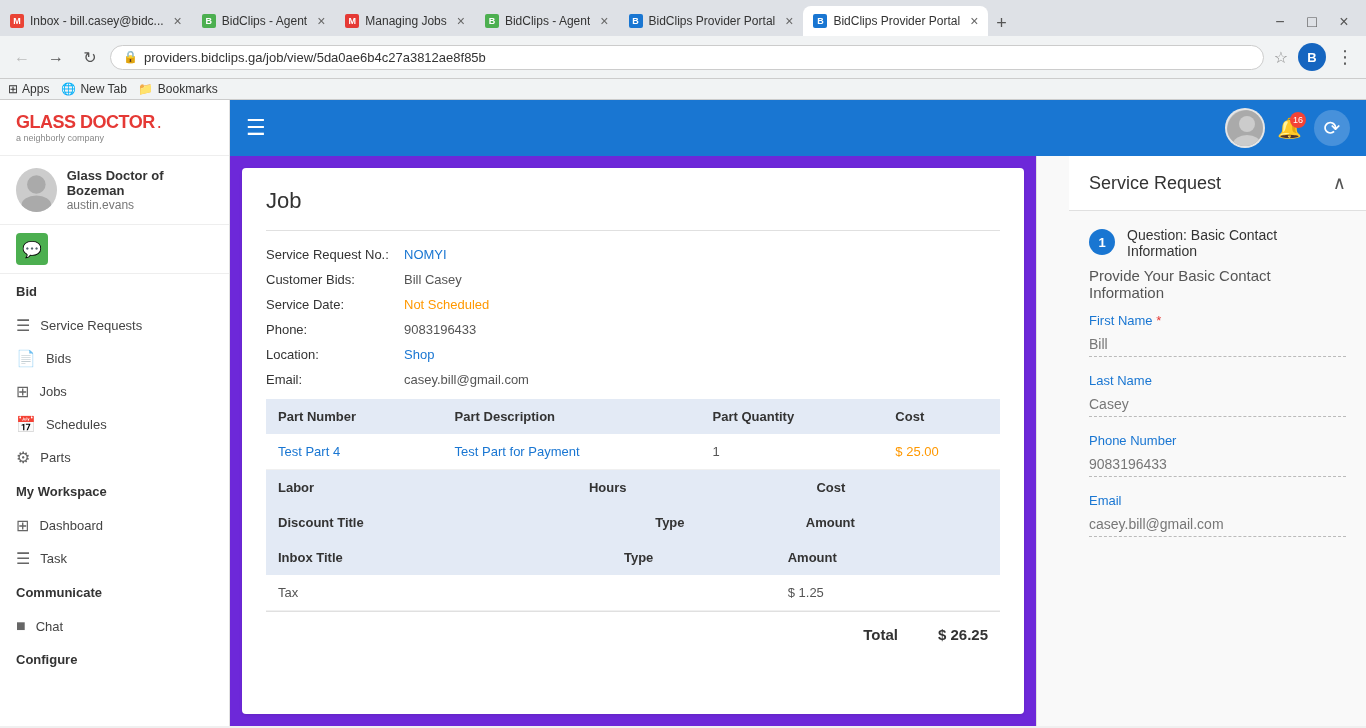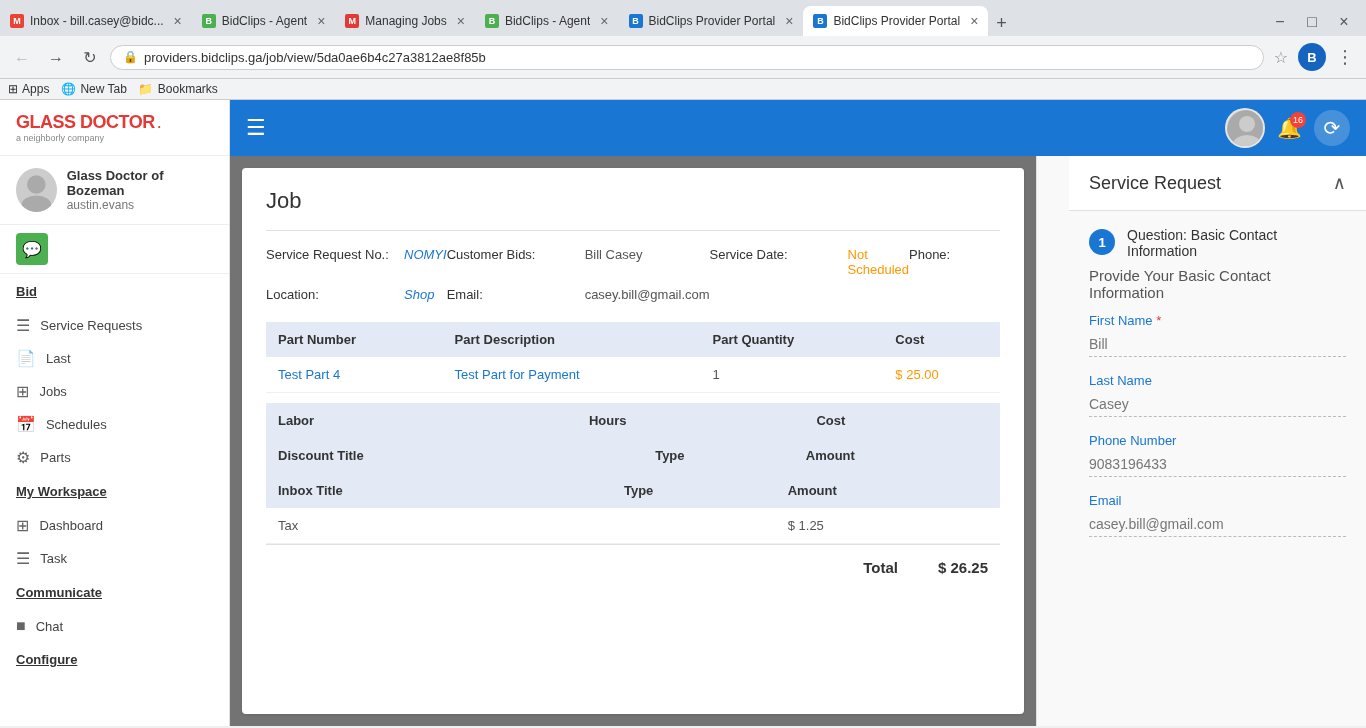--- a/index.html
+++ b/index.html
@@ -22,36 +22,36 @@
     .address-bar .lock-icon { color: #555; font-size: 12px; }
     .address-text { flex: 1; }
     .star-btn { background: none; border: none; font-size: 16px; color: #888; cursor: pointer; padding: 4px; }
     .profile-btn { width: 28px; height: 28px; background: #1565c0; border-radius: 50%; display: flex; align-items: center; justify-content: center; color: white; font-size: 13px; font-weight: bold; cursor: pointer; }
     .menu-btn { background: none; border: none; font-size: 18px; color: #555; cursor: pointer; padding: 4px; }
 
     .browser-bookmarks { display: flex; align-items: center; background: #f1f3f4; padding: 3px 8px; gap: 12px; border-bottom: 1px solid #ccc; font-size: 12px; color: #333; }
     .bookmark-item { display: flex; align-items: center; gap: 4px; cursor: pointer; }
 
     
-    .app-wrapper { display: flex; height: calc(728px - 36px - 38px - 28px); background: #737373; }
+    .app-wrapper { display: flex; height: calc(728px - 36px - 38px - 28px); background: #6d28d9; }
 
     
     .sidebar { width: 230px; background: #fff; border-right: 1px solid #e0e0e0; display: flex; flex-direction: column; flex-shrink: 0; overflow-y: auto; }
     .sidebar-logo { padding: 12px 16px; border-bottom: 1px solid #eee; }
 
     .sidebar-profile { display: flex; align-items: center; gap: 10px; padding: 12px 16px; border-bottom: 1px solid #eee; }
     .profile-avatar { width: 44px; height: 44px; border-radius: 50%; background: #ccc; overflow: hidden; display: flex; align-items: center; justify-content: center; }
     .profile-info .name { font-weight: bold; font-size: 13px; color: #333; }
     .profile-info .username { font-size: 12px; color: #777; }
 
     .sidebar-chat-icon { padding: 8px 16px; border-bottom: 1px solid #eee; }
     .chat-bubble { width: 32px; height: 32px; background: #4caf50; border-radius: 4px; display: flex; align-items: center; justify-content: center; color: white; font-size: 16px; cursor: pointer; }
 
     .sidebar-section { padding: 10px 16px 4px; }
-    .sidebar-section-title { font-size: 13px; font-weight: bold; color: #333; margin-bottom: 6px; text-decoration: underline; }
+    .sidebar-section-title { font-size: 13px; font-weight: bold; color: #333; margin-bottom: 6px; }
     .sidebar-item { display: flex; align-items: center; gap: 10px; padding: 7px 16px; color: #444; font-size: 13px; cursor: pointer; }
     .sidebar-item .s-icon { font-size: 16px; color: #666; }
 
     
     .main-content { flex: 1; display: flex; flex-direction: column; overflow: hidden; }
     .top-bar { background: #1976d2; display: flex; align-items: center; justify-content: space-between; padding: 0 16px; height: 56px; flex-shrink: 0; }
     .top-bar-left { display: flex; align-items: center; gap: 12px; }
     .hamburger { background: none; border: none; color: white; font-size: 22px; cursor: pointer; }
     .top-bar-right { display: flex; align-items: center; gap: 12px; }
     .top-bar-avatar { width: 40px; height: 40px; border-radius: 50%; background: #ccc; overflow: hidden; border: 2px solid rgba(255,255,255,0.5); }
@@ -59,25 +59,25 @@
     .notification-badge { position: absolute; top: -4px; right: -4px; background: #f44336; color: white; font-size: 9px; border-radius: 50%; width: 16px; height: 16px; display: flex; align-items: center; justify-content: center; }
     .settings-btn { background: none; border: none; color: white; font-size: 20px; cursor: pointer; width: 36px; height: 36px; border-radius: 50%; display: flex; align-items: center; justify-content: center; background: rgba(255,255,255,0.2); }
 
     .content-area { display: flex; flex: 1; overflow: hidden; }
 
     
     .job-panel { flex: 1; background: #fff; margin: 12px; border-radius: 4px; box-shadow: 0 1px 3px rgba(0,0,0,0.1); overflow-y: auto; padding: 20px 24px; }
     .job-title { font-size: 22px; font-weight: normal; color: #333; margin-bottom: 16px; }
     .job-divider { border: none; border-top: 1px solid #e0e0e0; margin-bottom: 16px; }
 
-    .job-info-grid { display: grid; grid-template-columns: 1fr 1fr 1fr 1fr; gap: 10px 0; margin-bottom: 20px; }
+    .job-info-grid { display: grid; grid-template-columns: 1fr; gap: 10px 0; margin-bottom: 12px; }
     .job-info-row { display: flex; gap: 8px; align-items: baseline; }
     .info-label { color: #333; font-weight: normal; font-size: 13px; min-width: 130px; }
     .info-value { color: #555; font-size: 13px; }
-    .info-value.link { color: #1976d2; cursor: pointer; font-style: italic; }
+    .info-value.link { color: #1976d2; cursor: pointer; }
     .info-value.warning { color: #ff9800; }
 
     
     .job-table { width: 100%; border-collapse: collapse; margin-bottom: 0; }
     .job-table th { background: #e3eaf5; padding: 10px 12px; text-align: left; font-size: 13px; font-weight: 600; color: #333; }
     .job-table td { padding: 10px 12px; font-size: 13px; color: #555; border-bottom: 1px solid #f0f0f0; }
     .job-table td.link { color: #1976d2; cursor: pointer; }
     .job-table .section-header th { background: #e3eaf5; }
     .total-row { display: flex; justify-content: flex-end; align-items: center; padding: 14px 12px; gap: 40px; font-size: 15px; font-weight: bold; color: #333; border-top: 1px solid #e0e0e0; }
     .total-value { color: #333; }
@@ -214,21 +214,21 @@
 
     <div class="sidebar-section">
       <div class="sidebar-section-title">Bid</div>
     </div>
     <div class="sidebar-item">
       <span class="s-icon">☰</span>
       <span>Service Requests</span>
     </div>
     <div class="sidebar-item">
       <span class="s-icon">📄</span>
-      <span>Last</span>
+      <span>Bids</span>
     </div>
     <div class="sidebar-item">
       <span class="s-icon">⊞</span>
       <span>Jobs</span>
     </div>
     <div class="sidebar-item">
       <span class="s-icon">📅</span>
       <span>Schedules</span>
     </div>
     <div class="sidebar-item">
@@ -328,21 +328,21 @@
           <tbody>
             <tr>
               <td class="link">Test Part 4</td>
               <td class="link">Test Part for Payment</td>
               <td>1</td>
               <td style="color:#ff9800;">$ 25.00</td>
             </tr>
           </tbody>
         </table>
 
-        <table class="job-table" style="margin-top:10px;">
+        <table class="job-table" style="margin-top:0;">
           <thead>
             <tr class="section-header">
               <th>Labor</th>
               <th></th>
               <th>Hours</th>
               <th>Cost</th>
             </tr>
           </thead>
           <tbody></tbody>
         </table>

